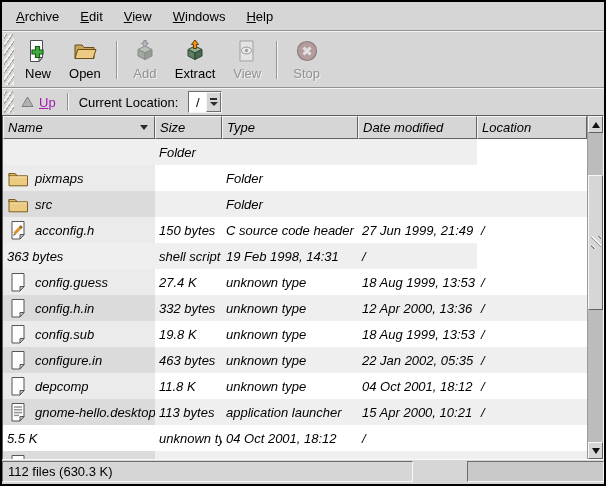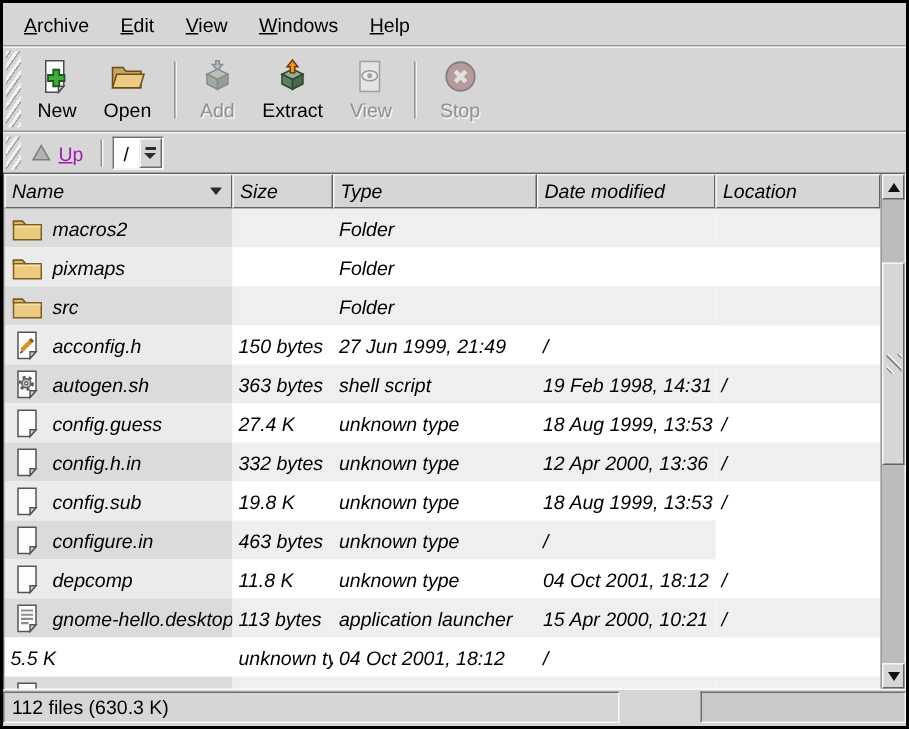--- a/index.html
+++ b/index.html
@@ -182,20 +182,21 @@
 
   <div class="locbar">
     <div class="handle"></div>
     <div class="up-btn">
       <svg width="13" height="12" viewBox="0 0 13 12">
         <path d="M6.5 1 L12 10.5 H1 Z" fill="#b3b3b3" stroke="#7e7e7e" stroke-width="1"></path>
       </svg>
       <span class="mnemonic"><u>U</u>p</span>
     </div>
     <div class="loc-sep"></div>
+    <span class="loc-label">Current Location:</span>
     <div class="combo">
       <span class="combo-entry">/</span>
       <span class="combo-arrow">
         <span class="bar"></span>
         <span class="tri"></span>
       </span>
     </div>
   </div>
 
   <div class="main">
@@ -213,60 +214,50 @@
       <div class="th">
         <span>Date modified</span>
       </div>
       <div class="th">
         <span>Location</span>
       </div>
     </div>
 
     <div class="viewport">
         <div class="trow odd">
+          <div class="cell"></div>
+          <div class="cell">Folder</div>
+          <div class="cell"></div>
+          <div class="cell"></div>
+        </div>
+        <div class="trow even">
           <div class="cell name-cell">
             <span class="file-icon">
   <svg viewBox="0 0 22 22">
     <path d="M2 6.5 h6 l2 2.3 h10.5 v10 H2 Z" fill="#ecca80" stroke="#7c5e20" stroke-width="1"></path>
     <path d="M2 6.5 h6 l2 2.3 H2 Z" fill="#dcb868" stroke="#7c5e20" stroke-width="1"></path>
     <path d="M3 10 h17" stroke="#f7e3b2" stroke-width="1" fill="none"></path>
   </svg>
 </span>
-            <span>macros2</span>
+            <span>pixmaps</span>
           </div>
           <div class="cell"></div>
           <div class="cell">Folder</div>
           <div class="cell"></div>
           <div class="cell"></div>
         </div>
-        <div class="trow even">
+        <div class="trow odd">
           <div class="cell name-cell">
             <span class="file-icon">
   <svg viewBox="0 0 22 22">
     <path d="M2 6.5 h6 l2 2.3 h10.5 v10 H2 Z" fill="#ecca80" stroke="#7c5e20" stroke-width="1"></path>
     <path d="M2 6.5 h6 l2 2.3 H2 Z" fill="#dcb868" stroke="#7c5e20" stroke-width="1"></path>
     <path d="M3 10 h17" stroke="#f7e3b2" stroke-width="1" fill="none"></path>
   </svg>
 </span>
-            <span>pixmaps</span>
-          </div>
-          <div class="cell"></div>
-          <div class="cell">Folder</div>
-          <div class="cell"></div>
-          <div class="cell"></div>
-        </div>
-        <div class="trow odd">
-          <div class="cell name-cell">
-            <span class="file-icon">
-  <svg viewBox="0 0 22 22">
-    <path d="M2 6.5 h6 l2 2.3 h10.5 v10 H2 Z" fill="#ecca80" stroke="#7c5e20" stroke-width="1"></path>
-    <path d="M2 6.5 h6 l2 2.3 H2 Z" fill="#dcb868" stroke="#7c5e20" stroke-width="1"></path>
-    <path d="M3 10 h17" stroke="#f7e3b2" stroke-width="1" fill="none"></path>
-  </svg>
-</span>
             <span>src</span>
           </div>
           <div class="cell"></div>
           <div class="cell">Folder</div>
           <div class="cell"></div>
           <div class="cell"></div>
         </div>
         <div class="trow even">
           <div class="cell name-cell">
             <span class="file-icon">
@@ -274,36 +265,25 @@
     <path d="M5 2.5 h12 v13 l-4 4.5 H5 Z" fill="#fdfdfd" stroke="#55555a" stroke-width="1"></path>
     <path d="M17 15.5 l-4 4.5 v-4.5 Z" fill="#d2d2d2" stroke="#55555a" stroke-width="1"></path>
     <path d="M7.5 14.5 L14 8" stroke="#d89028" stroke-width="3"></path>
     <path d="M7.5 14.5 l-1.6 2.2 2.6-.9 Z" fill="#3a3a3a"></path>
     <path d="M13 7 l2 2" stroke="#8a5a10" stroke-width="2"></path>
   </svg>
 </span>
             <span>acconfig.h</span>
           </div>
           <div class="cell">150 bytes</div>
+          <div class="cell">C source code header</div>
           <div class="cell">27 Jun 1999, 21:49</div>
           <div class="cell">/</div>
         </div>
         <div class="trow odd">
-          <div class="cell name-cell">
-            <span class="file-icon">
-  <svg viewBox="0 0 22 22">
-    <path d="M5 2.5 h12 v13 l-4 4.5 H5 Z" fill="#fdfdfd" stroke="#55555a" stroke-width="1"></path>
-    <path d="M17 15.5 l-4 4.5 v-4.5 Z" fill="#d2d2d2" stroke="#55555a" stroke-width="1"></path>
-    <circle cx="10.5" cy="10.5" r="4.2" fill="none" stroke="#5a5a5a" stroke-width="1.8" stroke-dasharray="2 2.2"></circle>
-    <circle cx="10.5" cy="10.5" r="3" fill="#c6c6c6" stroke="#5a5a5a" stroke-width="1"></circle>
-    <circle cx="10.5" cy="10.5" r="1.1" fill="#efefef" stroke="#5a5a5a" stroke-width="0.8"></circle>
-  </svg>
-</span>
-            <span>autogen.sh</span>
-          </div>
           <div class="cell">363 bytes</div>
           <div class="cell">shell script</div>
           <div class="cell">19 Feb 1998, 14:31</div>
           <div class="cell">/</div>
         </div>
         <div class="trow even">
           <div class="cell name-cell">
             <span class="file-icon">
   <svg viewBox="0 0 22 22">
     <path d="M5 2.5 h12 v13 l-4 4.5 H5 Z" fill="#fdfdfd" stroke="#55555a" stroke-width="1"></path>
@@ -352,20 +332,21 @@
             <span class="file-icon">
   <svg viewBox="0 0 22 22">
     <path d="M5 2.5 h12 v13 l-4 4.5 H5 Z" fill="#fdfdfd" stroke="#55555a" stroke-width="1"></path>
     <path d="M17 15.5 l-4 4.5 v-4.5 Z" fill="#d2d2d2" stroke="#55555a" stroke-width="1"></path>
   </svg>
 </span>
             <span>configure.in</span>
           </div>
           <div class="cell">463 bytes</div>
           <div class="cell">unknown type</div>
+          <div class="cell">22 Jan 2002, 05:35</div>
           <div class="cell">/</div>
         </div>
         <div class="trow even">
           <div class="cell name-cell">
             <span class="file-icon">
   <svg viewBox="0 0 22 22">
     <path d="M5 2.5 h12 v13 l-4 4.5 H5 Z" fill="#fdfdfd" stroke="#55555a" stroke-width="1"></path>
     <path d="M17 15.5 l-4 4.5 v-4.5 Z" fill="#d2d2d2" stroke="#55555a" stroke-width="1"></path>
   </svg>
 </span>

